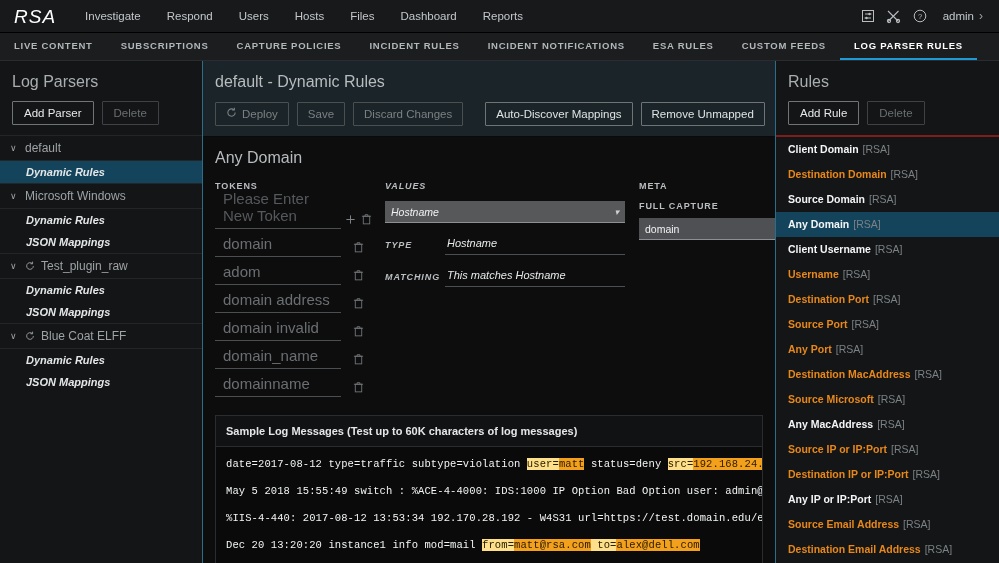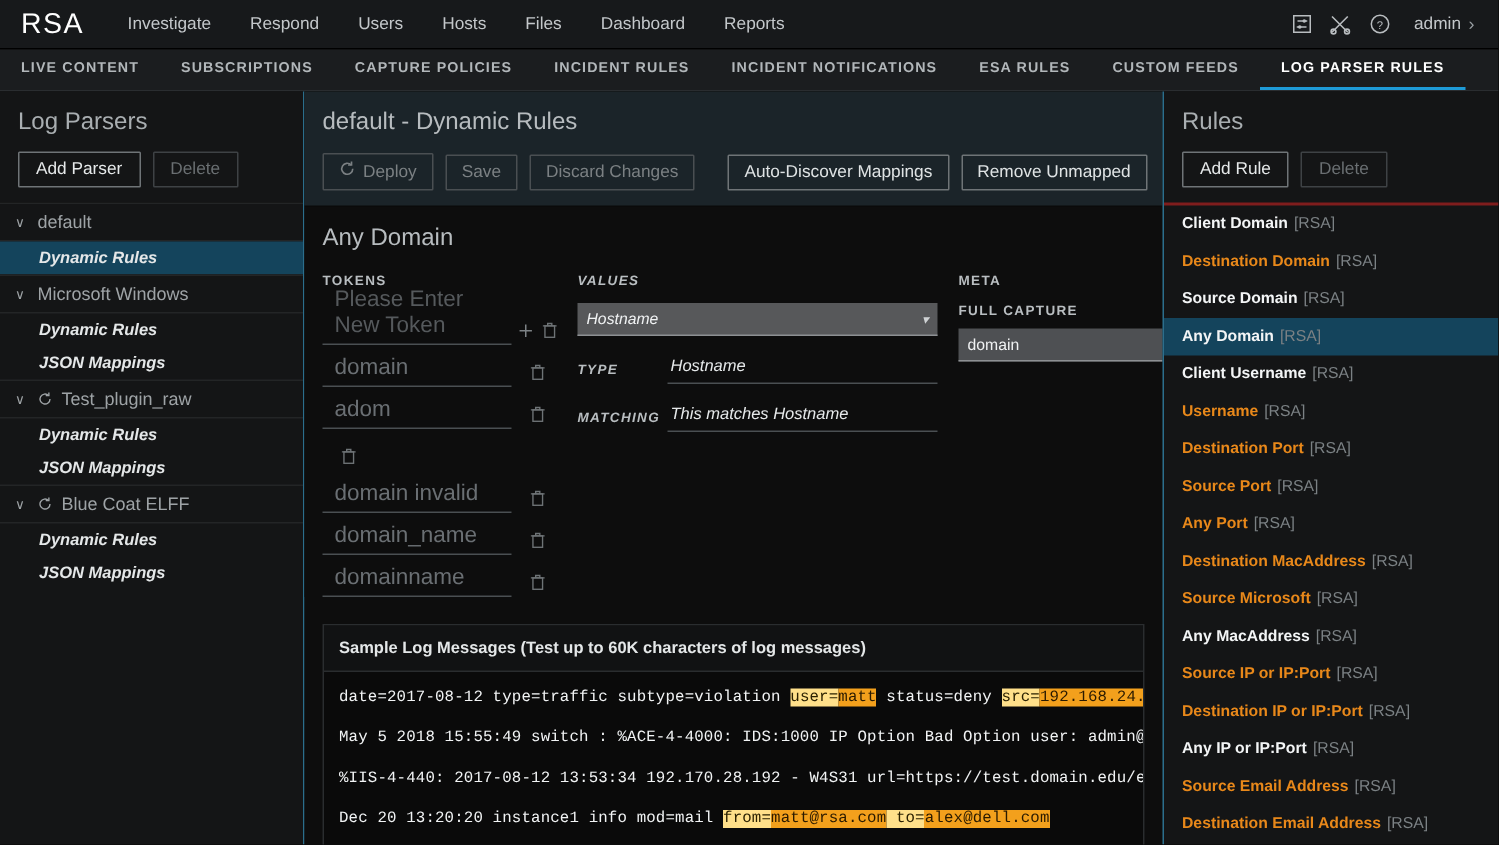--- a/index.html
+++ b/index.html
@@ -15,21 +15,21 @@
 
   
   .topbar {
     height: 33px; background: #17191b; display: flex; align-items: center;
     border-bottom: 1px solid #000;
     flex: 0 0 33px;
   }
   .logo {
     font-family: "Liberation Sans", sans-serif;
     font-size: 19px; letter-spacing: 1px; color: #fff; font-weight: 400;
-    padding: 0 16px 0 14px; line-height: 33px;
+    padding: 0 16px 0 14px; line-height: 33px; font-style: italic;
   }
   .topnav { display: flex; align-items: center; }
   .topnav .item {
     font-size: 11.5px; color: #c3c7ca; padding: 0 13px; line-height: 33px;
     cursor: pointer; white-space: nowrap;
   }
   .topright { margin-left: auto; display: flex; align-items: center; padding-right: 10px; }
   .topright .ic {
     width: 26px; height: 33px; display: flex; align-items: center; justify-content: center;
     cursor: pointer; color: #b9bdc0;
@@ -347,20 +347,21 @@
                     <span class="mini">
                       <svg width="11" height="12" viewBox="0 0 12 13" fill="none" stroke="#6e7376" stroke-width="1">
                         <rect x="2.5" y="3.5" width="7" height="8.3"></rect>
                         <line x1="1" y1="3.5" x2="11" y2="3.5"></line>
                         <path d="M4.5 3.5V1.8h3V3.5"></path>
                       </svg>
                     </span>
                   </div>
                 </div>
                 <div class="token-row">
+                  <div class="token-field">domain address</div>
                   <div class="token-actions">
                     <span class="mini">
                       <svg width="11" height="12" viewBox="0 0 12 13" fill="none" stroke="#6e7376" stroke-width="1">
                         <rect x="2.5" y="3.5" width="7" height="8.3"></rect>
                         <line x1="1" y1="3.5" x2="11" y2="3.5"></line>
                         <path d="M4.5 3.5V1.8h3V3.5"></path>
                       </svg>
                     </span>
                   </div>
                 </div>

